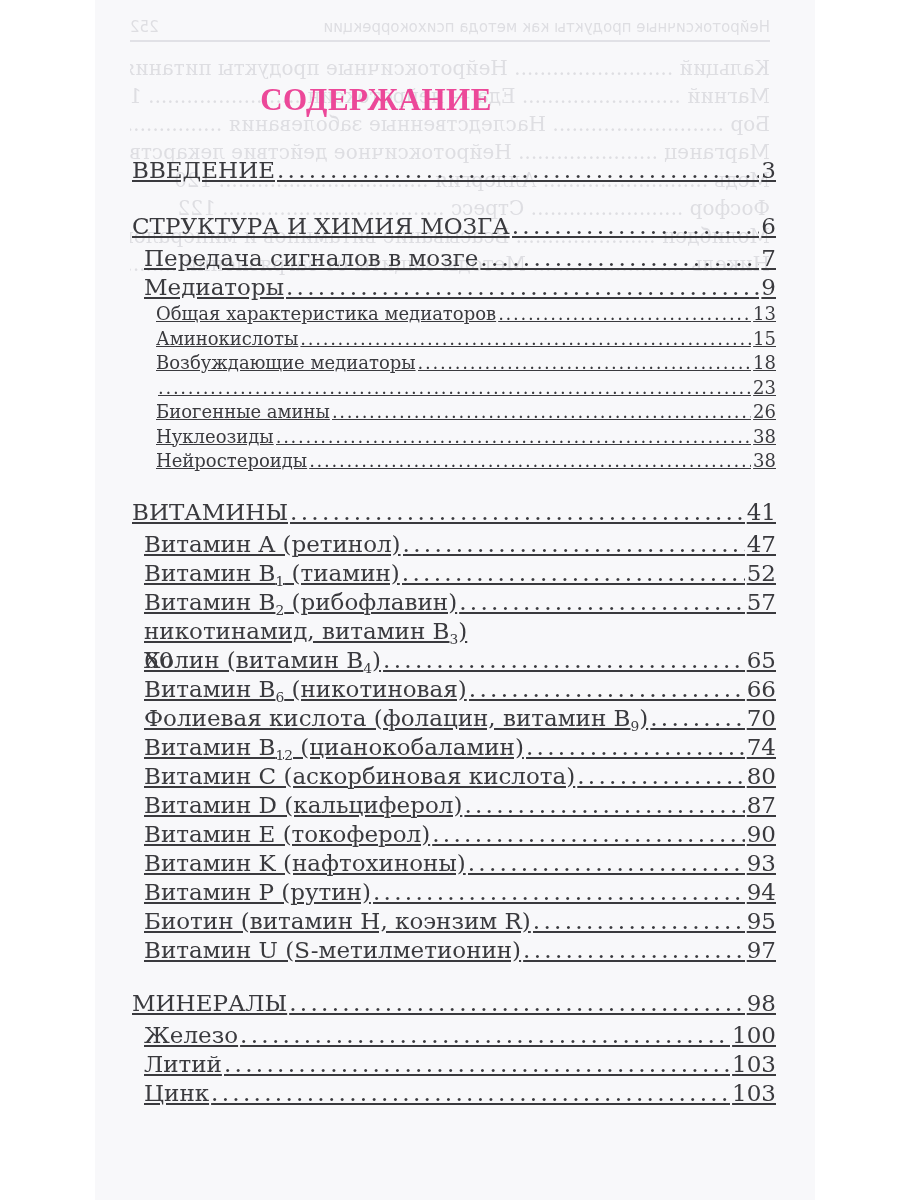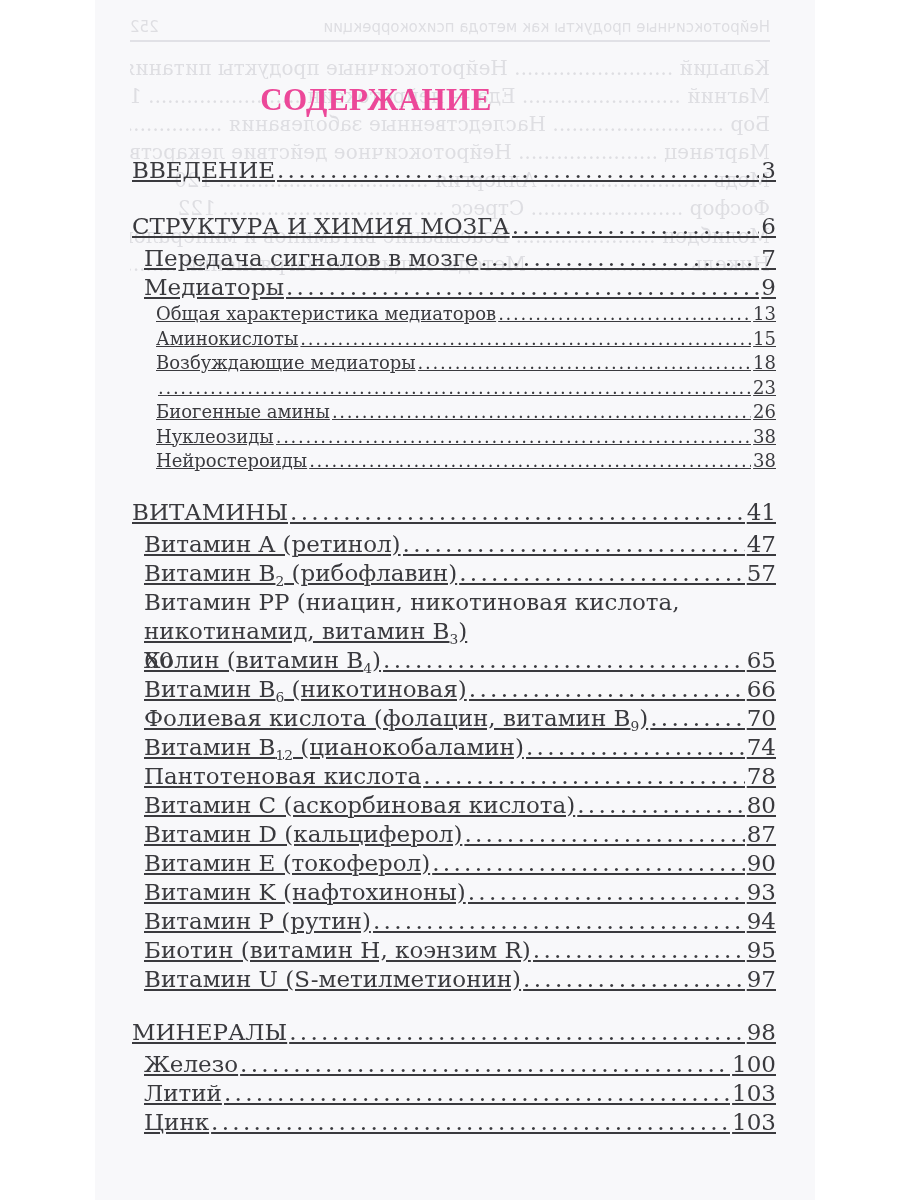--- a/index.html
+++ b/index.html
@@ -144,26 +144,30 @@
       <span class="label">ВИТАМИНЫ</span>
       <span class="dots"></span>
       <span class="page-num">41</span>
     </div>
     <div class="entry lvl2">
       <span class="label">Витамин A (ретинол)</span>
       <span class="dots"></span>
       <span class="page-num">47</span>
     </div>
     <div class="entry lvl2">
+      <span class="label"><span>Витамин B</span><sub>1</sub><span> (тиамин)</span></span>
+      <span class="dots"></span>
+      <span class="page-num">52</span>
+    </div>
+    <div class="entry lvl2">
       <span class="label"><span>Витамин B</span><sub>2</sub><span> (рибофлавин)</span></span>
       <span class="dots"></span>
       <span class="page-num">57</span>
     </div>
     <div class="lvl2 wrap">
-      <div class="first-line">Витамин PP (ниацин, никотиновая кислота,</div>
       <div class="entry ">
         <span class="label"><span>никотинамид, витамин B</span><sub>3</sub><span>)</span></span>
         <span class="dots"></span>
         <span class="page-num">60</span>
       </div>
     </div>
     <div class="entry lvl2">
       <span class="label"><span>Холин (витамин B</span><sub>4</sub><span>)</span></span>
       <span class="dots"></span>
       <span class="page-num">65</span>
@@ -177,25 +181,20 @@
       <span class="label"><span>Фолиевая кислота (фолацин, витамин B</span><sub>9</sub><span>)</span></span>
       <span class="dots"></span>
       <span class="page-num">70</span>
     </div>
     <div class="entry lvl2">
       <span class="label"><span>Витамин B</span><sub>12</sub><span> (цианокобаламин)</span></span>
       <span class="dots"></span>
       <span class="page-num">74</span>
     </div>
     <div class="entry lvl2">
-      <span class="label">Пантотеновая кислота</span>
-      <span class="dots"></span>
-      <span class="page-num">78</span>
-    </div>
-    <div class="entry lvl2">
       <span class="label">Витамин C (аскорбиновая кислота)</span>
       <span class="dots"></span>
       <span class="page-num">80</span>
     </div>
     <div class="entry lvl2">
       <span class="label">Витамин D (кальциферол)</span>
       <span class="dots"></span>
       <span class="page-num">87</span>
     </div>
     <div class="entry lvl2">

